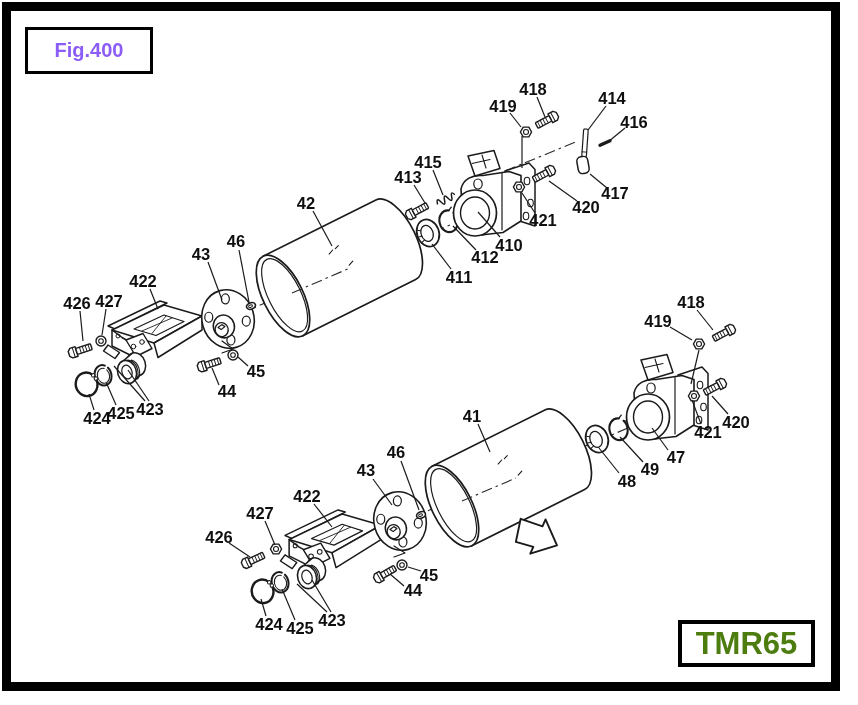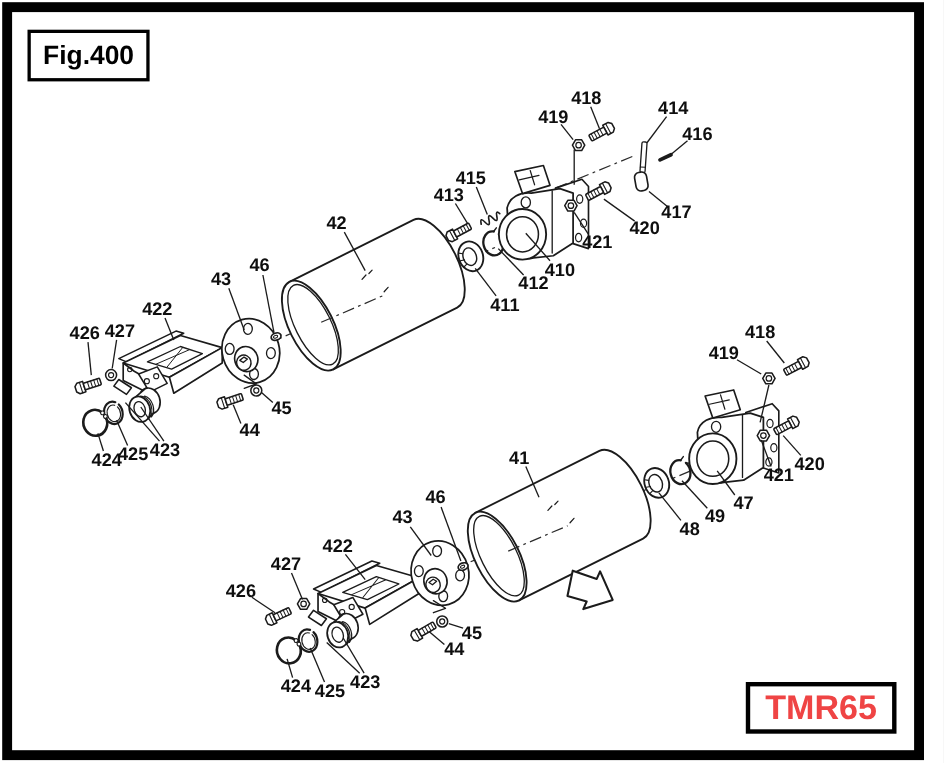--- a/index.html
+++ b/index.html
@@ -1,25 +1,25 @@
 <!DOCTYPE html>
 <html><head>
 <meta charset="utf-8">
 <style>
   html,body{margin:0;padding:0;background:#e8e8e8;}
   .page{position:relative;width:858px;height:705px;background:#ffffff;overflow:hidden;
         font-family:"Liberation Sans",sans-serif;}
   .frame{position:absolute;left:2px;top:2px;width:838px;height:689px;
          border:9px solid #000;box-sizing:border-box;}
-  .fig-box{position:absolute;left:25px;top:27px;width:111px;height:47px;
+  .fig-box{position:absolute;left:25px;top:27px;width:128px;height:47px;
            border:3px solid #000;box-sizing:border-box;display:flex;align-items:center;
-           justify-content:center;font-weight:bold;font-size:24px;color:#000000;background:#fff;}
+           justify-content:center;font-weight:bold;font-size:20px;color:#8b5cf6;background:#fff;}
   .model-box{position:absolute;left:678px;top:620px;width:137px;height:47px;
            border:4px solid #000;box-sizing:border-box;display:flex;align-items:center;
-           justify-content:center;font-weight:bold;font-size:31px;color:#ef4444;background:#fff;}
+           justify-content:center;font-weight:bold;font-size:31px;color:#4d7c0f;background:#fff;}
   svg.diagram{position:absolute;left:0;top:0;}
   svg .s{stroke:#1b1b1b;fill:none;stroke-linecap:round;stroke-linejoin:round;}
   svg .f{stroke:#1b1b1b;fill:#ffffff;stroke-linecap:round;stroke-linejoin:round;}
   svg .leader{stroke:#1b1b1b;stroke-width:1.2;}
   svg .axis{stroke:#2a2a2a;stroke-width:1.1;fill:none;stroke-dasharray:11 4 2.5 4;}
   svg text.callout{font-family:"Liberation Sans",sans-serif;font-weight:bold;font-size:16.5px;
                    fill:#0f0f0f;text-anchor:middle;}
 </style>
 </head>
 <body>

